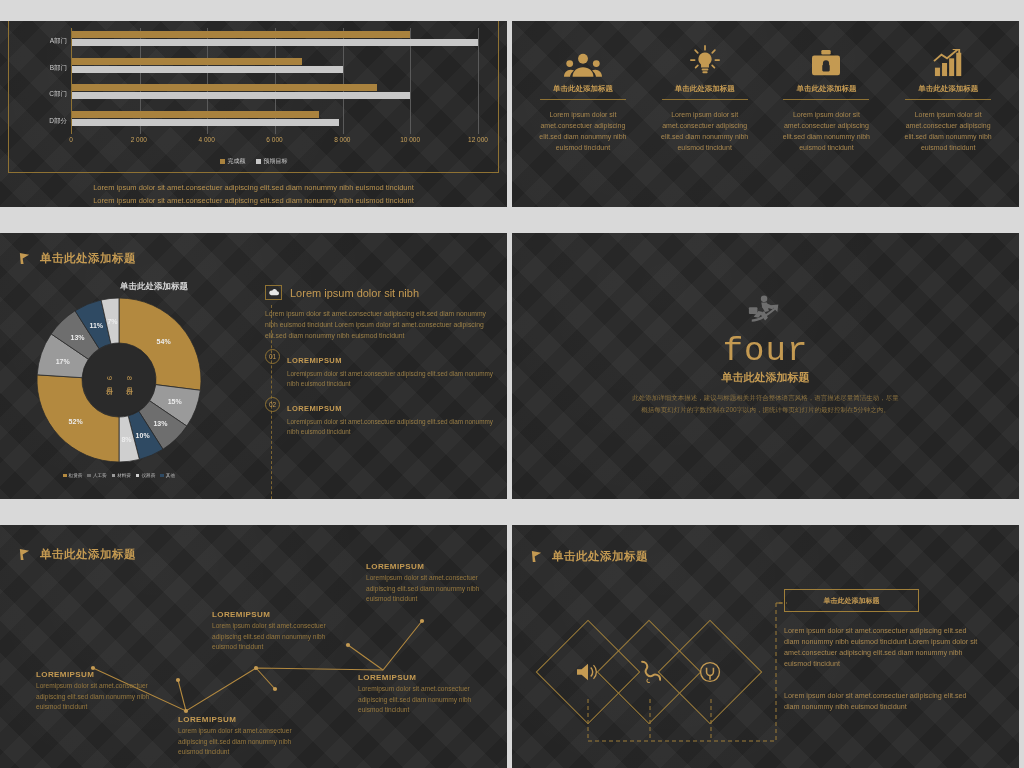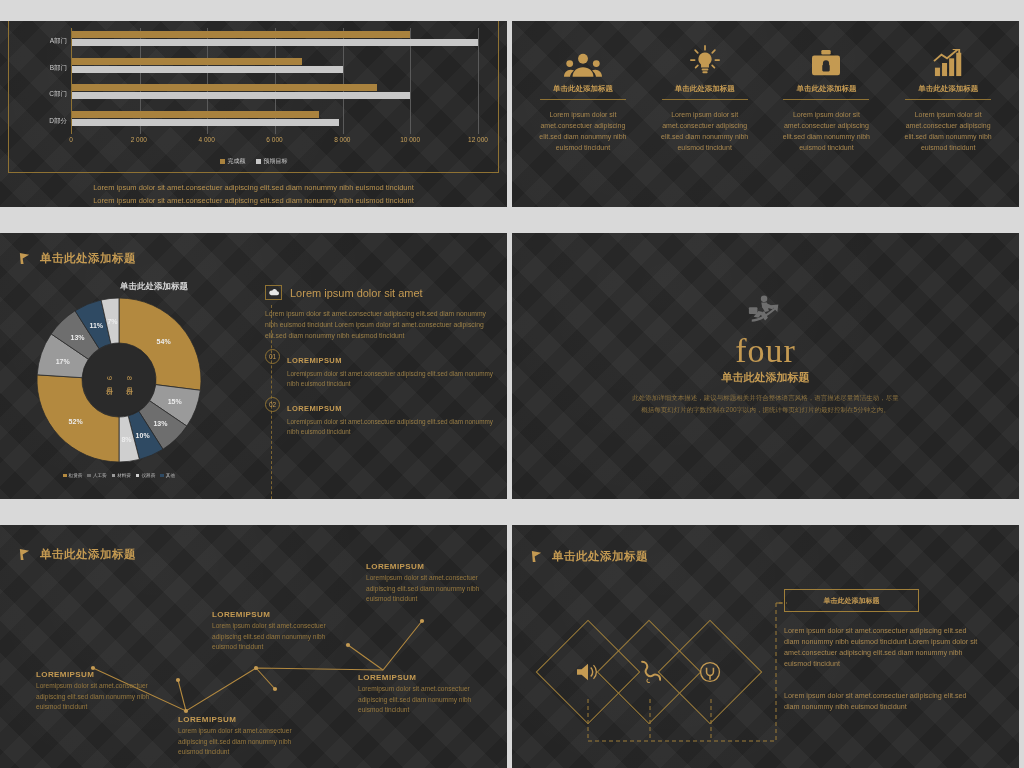--- a/index.html
+++ b/index.html
@@ -79,21 +79,21 @@
     align-items:center; justify-content:center; }
   .num-item .nt{ font-size:7.5px; font-weight:bold; color:#c49a52; letter-spacing:.4px; }
   .num-item .nb{ font-size:6.4px; line-height:10px; color:#997e46; margin-top:2px; }
   .dashv{ position:absolute; left:271px; top:72px; width:1px; height:300px;
     border-left:1px dashed #7d6531; }
 
   
   .center4{ position:absolute; inset:0; display:flex; flex-direction:column;
     align-items:center; justify-content:flex-start; padding-top:60px; }
   .four{ font-size:34px; color:#c49a52; line-height:.95; letter-spacing:1px;
-    font-family:Liberation Serif, serif; }
+    font-family:Liberation Mono, monospace; }
   .four-sub{ font-size:11px; font-weight:bold; color:#c49a52; margin-top:3px; }
   .four-body{ margin-top:7px; width:270px; text-align:center; font-size:6.5px;
     line-height:12px; color:#8e7440; }
 
   
   .zz{ position:absolute; inset:0; }
   .cal{ position:absolute; width:115px; }
   .cal .t{ font-size:8px; font-weight:bold; color:#c49a52; letter-spacing:.4px; }
   .cal .b{ font-size:6.6px; line-height:10.5px; color:#97793f; margin-top:2px; }
 
@@ -294,21 +294,21 @@
         </span>
       </div>
     <div class="dashv"></div>
     <div class="rside">
       <div class="rhead">
         <span class="cloudbox">
           <svg viewBox="0 0 16 11" width="12" height="9">
               <path d="M4 9h8a2.6 2.6 0 0 0 .2-5.2A3.6 3.6 0 0 0 5.4 3 2.9 2.9 0 0 0 4 9Z" fill="#e8e8e8"></path>
             </svg>
         </span>
-        <span class="ht">Lorem ipsum dolor sit amet</span>
+        <span class="ht">Lorem ipsum dolor sit nibh</span>
       </div>
       <div class="rbody">Lorem ipsum dolor sit amet.consectuer adipiscing elit.sed diam nonummy nibh euismod tincidunt Lorem ipsum dolor sit amet.consectuer adipiscing elit.sed diam nonummy nibh euismod tincidunt</div>
       <div id="numlist3">
           <div class="num-item">
             <span class="circ">01</span>
             <span><span class="nt">LOREMIPSUM</span><div class="nb">Loremipsum dolor sit amet.consectuer adipiscing elit.sed diam nonummy nibh euismod tincidunt</div></span>
           </div>
           <div class="num-item">
             <span class="circ">02</span>
             <span><span class="nt">LOREMIPSUM</span><div class="nb">Loremipsum dolor sit amet.consectuer adipiscing elit.sed diam nonummy nibh euismod tincidunt</div></span>

